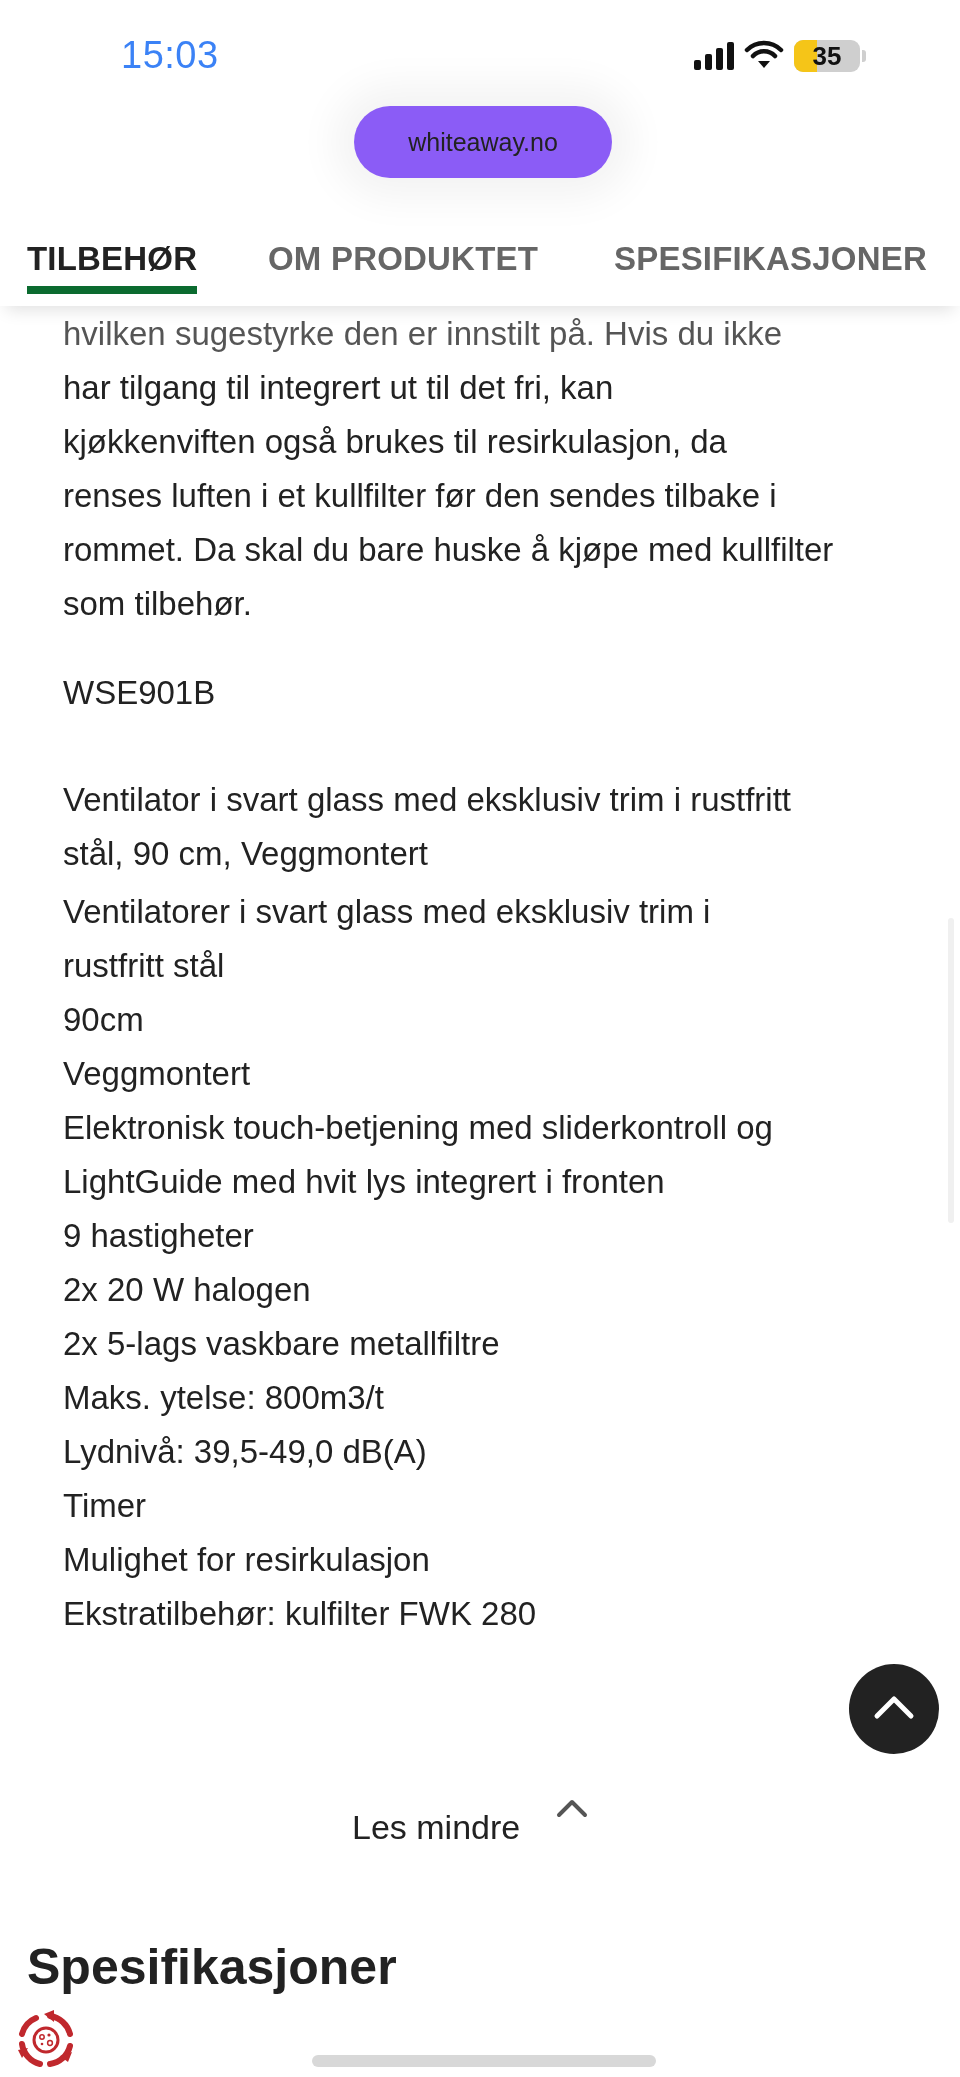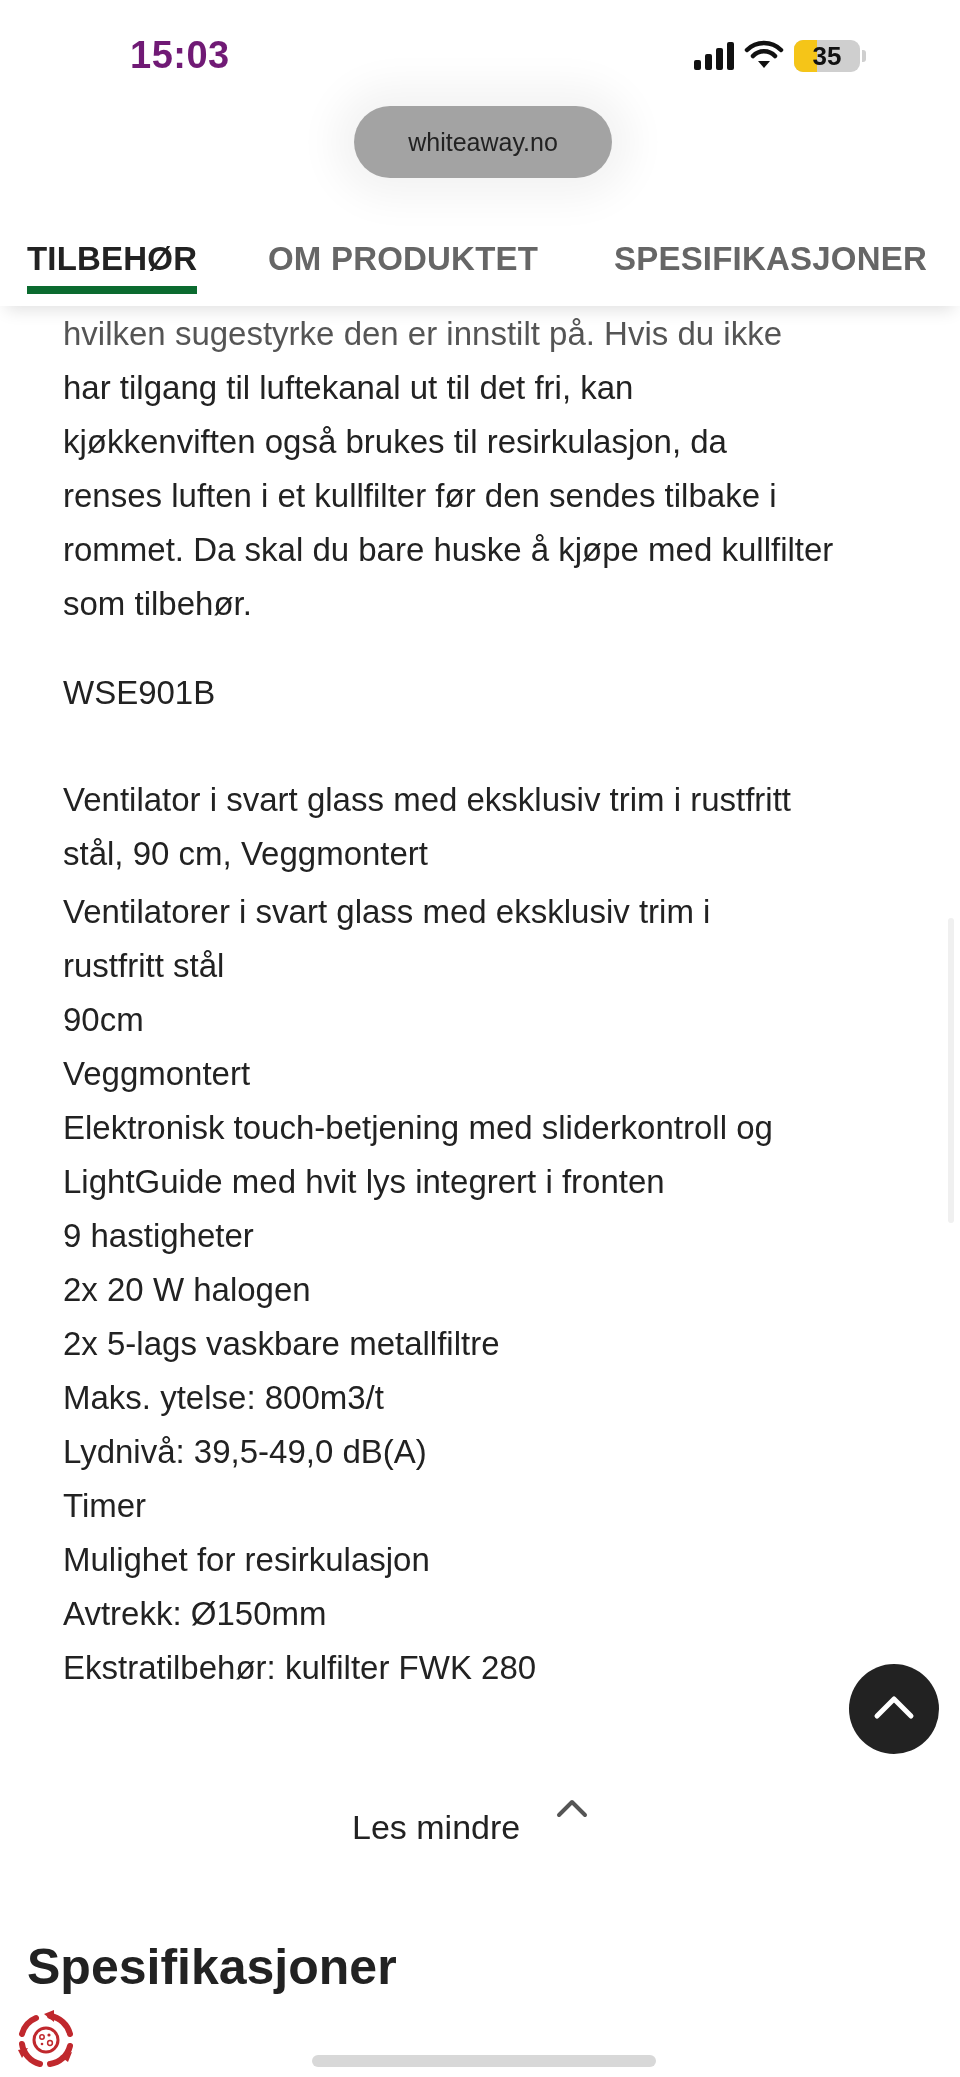--- a/index.html
+++ b/index.html
@@ -1,31 +1,31 @@
 <!DOCTYPE html>
 <html><head>
 <meta charset="utf-8">
 <style>
   * { box-sizing: border-box; margin: 0; padding: 0; }
   html, body { width: 960px; height: 2077px; background: #ffffff; overflow: hidden; }
   body { position: relative; font-family: "Liberation Sans", sans-serif; color: #222222; }
 
   
   .status-bar { position: absolute; top: 0; left: 0; width: 960px; height: 100px; background: #fff; z-index: 30; }
-  .status-time { position: absolute; left: 130px; top: 34px; font-size: 38px; font-weight: 700; color: #701a75; letter-spacing: 0.5px; }
+  .status-time { position: absolute; left: 121px; top: 34px; font-size: 38px; font-weight: 400; color: #3b82f6; letter-spacing: 0.5px; }
   .status-icons { position: absolute; left: 694px; top: 38px; height: 36px; display: flex; align-items: center; gap: 10px; }
   .signal { display: flex; align-items: flex-end; gap: 4px; height: 28px; }
   .signal span { width: 7px; background: #111; border-radius: 2px; display: block; }
   .battery { position: relative; width: 66px; height: 32px; border-radius: 9px; background: #cfcfcf; overflow: hidden; display: flex; align-items: center; justify-content: center; }
   .battery .fill { position: absolute; left: 0; top: 0; bottom: 0; width: 35%; background: #f5c518; }
   .battery .lvl { position: relative; font-size: 26px; font-weight: 700; color: #111; }
   .battery-tip { width: 4px; height: 12px; background: #cfcfcf; border-radius: 0 3px 3px 0; margin-left: -12px; }
 
   
-  .url-pill { position: absolute; left: 354px; top: 106px; width: 258px; height: 72px; background: #a3a3a3; border-radius: 36px;
+  .url-pill { position: absolute; left: 354px; top: 106px; width: 258px; height: 72px; background: #8b5cf6; border-radius: 36px;
     box-shadow: 0 0 40px 20px rgba(0,0,0,0.05); display: flex; align-items: center; justify-content: center; z-index: 31; }
   .url-pill span { font-size: 25px; color: #222; }
 
   
   .tab-bar { position: absolute; top: 178px; left: 0; width: 960px; height: 128px; background: #fff; z-index: 25;
     box-shadow: 0 10px 16px -6px rgba(0,0,0,0.12); }
   .tab { position: absolute; top: 62px; font-size: 33px; font-weight: 700; color: #666; letter-spacing: 0.2px; cursor: pointer; }
   .tab.active { color: #222; }
   .tab-underline { position: absolute; left: 27px; top: 108px; width: 170px; height: 8px; background: #0b6b2f; }
 
@@ -47,21 +47,21 @@
   .home-indicator { position: absolute; left: 312px; top: 2055px; width: 344px; height: 12px; border-radius: 6px; background: #d8d8d8; }
   .scrollbar { position: absolute; left: 948px; top: 918px; width: 6px; height: 305px; border-radius: 3px; background: #f0f0f0; }
 </style>
 </head>
 <body>
 
 <div class="content">
 
   <div class="para" style="top:307px;">
     <span class="line faded">hvilken sugestyrke den er innstilt på. Hvis du ikke</span>
-    <span class="line">har tilgang til luftekanal ut til det fri, kan</span>
+    <span class="line">har tilgang til integrert ut til det fri, kan</span>
     <span class="line">kjøkkenviften også brukes til resirkulasjon, da</span>
     <span class="line">renses luften i et kullfilter før den sendes tilbake i</span>
     <span class="line">rommet. Da skal du bare huske å kjøpe med kullfilter</span>
     <span class="line">som tilbehør.</span>
   </div>
 
   <div class="para" style="top:651px;margin-top:15px;">
     <span class="line">WSE901B</span>
   </div>
 
@@ -77,21 +77,20 @@
     <span class="line">Veggmontert</span>
     <span class="line">Elektronisk touch-betjening med sliderkontroll og</span>
     <span class="line">LightGuide med hvit lys integrert i fronten</span>
     <span class="line">9 hastigheter</span>
     <span class="line">2x 20 W halogen</span>
     <span class="line">2x 5-lags vaskbare metallfiltre</span>
     <span class="line">Maks. ytelse: 800m3/t</span>
     <span class="line">Lydnivå: 39,5-49,0 dB(A)</span>
     <span class="line">Timer</span>
     <span class="line">Mulighet for resirkulasjon</span>
-    <span class="line">Avtrekk: Ø150mm</span>
     <span class="line">Ekstratilbehør: kulfilter FWK 280</span>
   </div>
 
   <div class="les-mindre">
     <span class="lbl">Les mindre</span>
     <span>
       <svg width="32" height="20" viewBox="0 0 32 20">
           <polyline points="3,17 16,4 29,17" fill="none" stroke="#555" stroke-width="4" stroke-linecap="round" stroke-linejoin="round"></polyline>
         </svg>
     </span>

